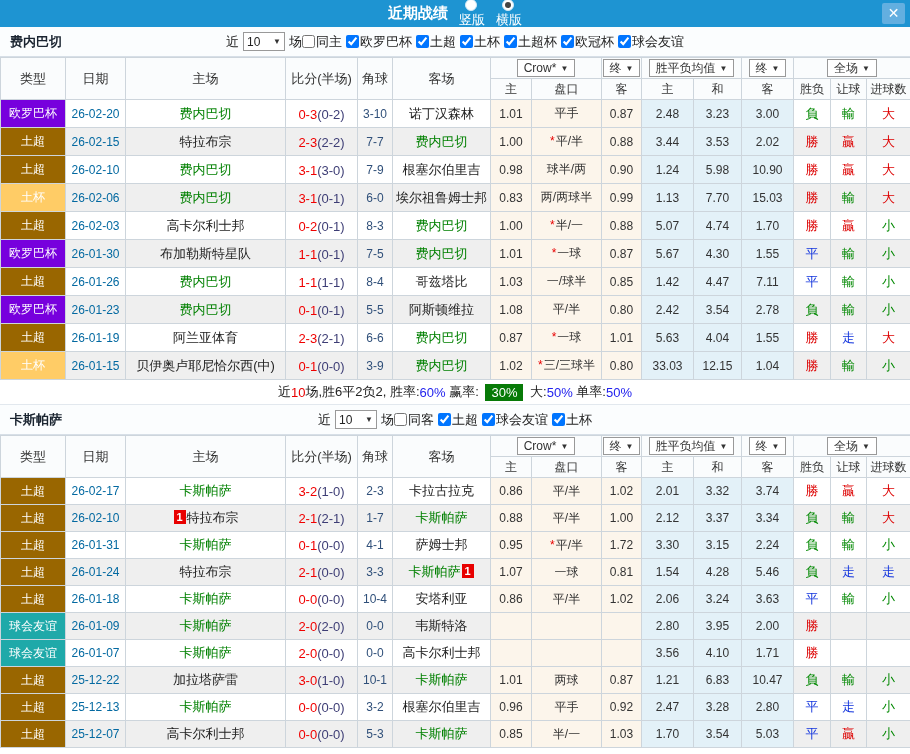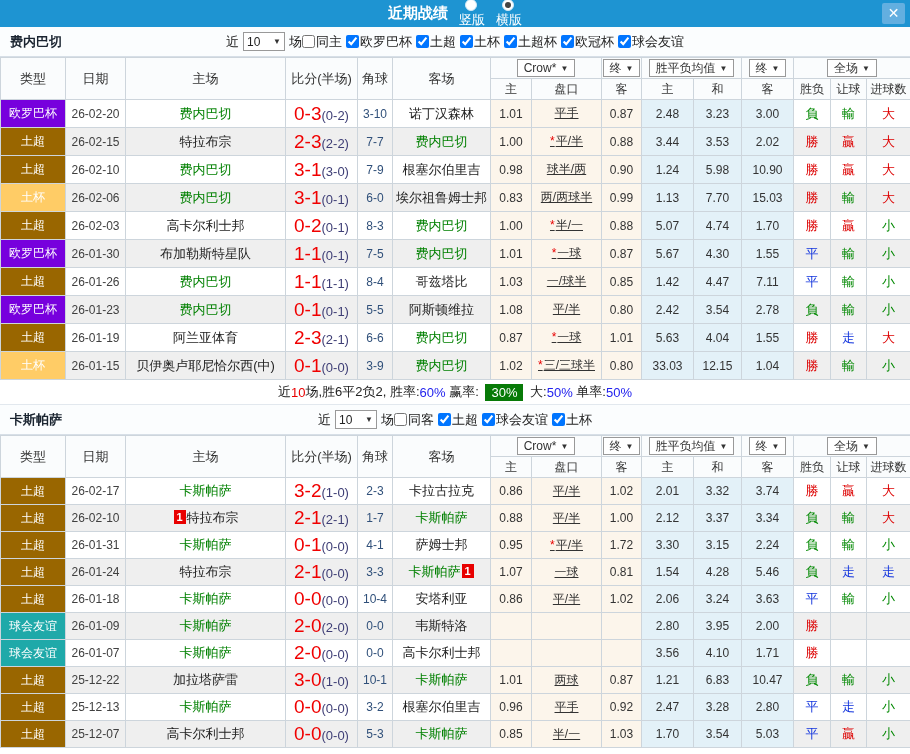--- a/index.html
+++ b/index.html
@@ -66,28 +66,28 @@
   }
   .dd .arr { font-size: 8px; color: #333; }
 
   .t1 tbody td { height: 28px; }
   .t2 tbody td { height: 27px; }
   tbody tr:nth-child(even) td { background: #EFEFEF; }
   td.oh { background: #FCF5EB !important; }
   td.eu { background: #E3F1F8 !important; }
 
   td.c-type  { color: #fff; font-size: 12px; }
-  td.c-date  { color: #404040; font-size: 12px; }
+  td.c-date  { color: #0369a1; font-size: 12px; }
   td.c-corner{ color: #30507A; font-size: 12px; }
   td.c-name  { font-size: 13px; color: #222; }
   td.c-name .nm.focus { color: #008000; }
   td.c-odd   { font-size: 12px; color: #333; }
-  td.c-line  { font-size: 12px; color: #333; text-decoration: underline; }
+  td.c-line  { font-size: 12px; color: #333; }
   td.c-res   { font-size: 13px; }
-  .sc-main { color: #F00000; font-size: 19px; }
+  .sc-main { color: #F00000; font-size: 13px; }
   .sc-half { color: #3D3D75; font-size: 13px; }
   .star { color: #E80000; margin-right: 1px; }
   .rc {
     display: inline-block; background: #E80000; color: #fff; font-size: 11px;
     font-weight: bold; min-width: 12px; height: 14px; line-height: 14px;
     padding: 0 1px; margin: 0 1px; vertical-align: 1px;
   }
 
   
   .summary {

